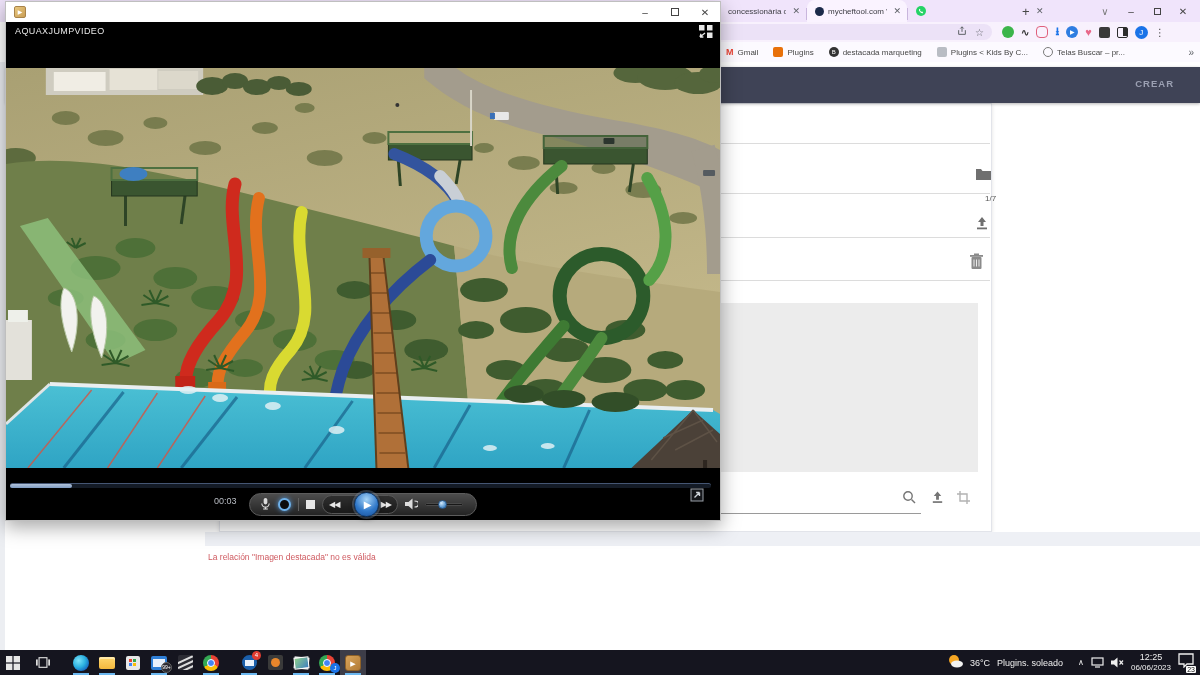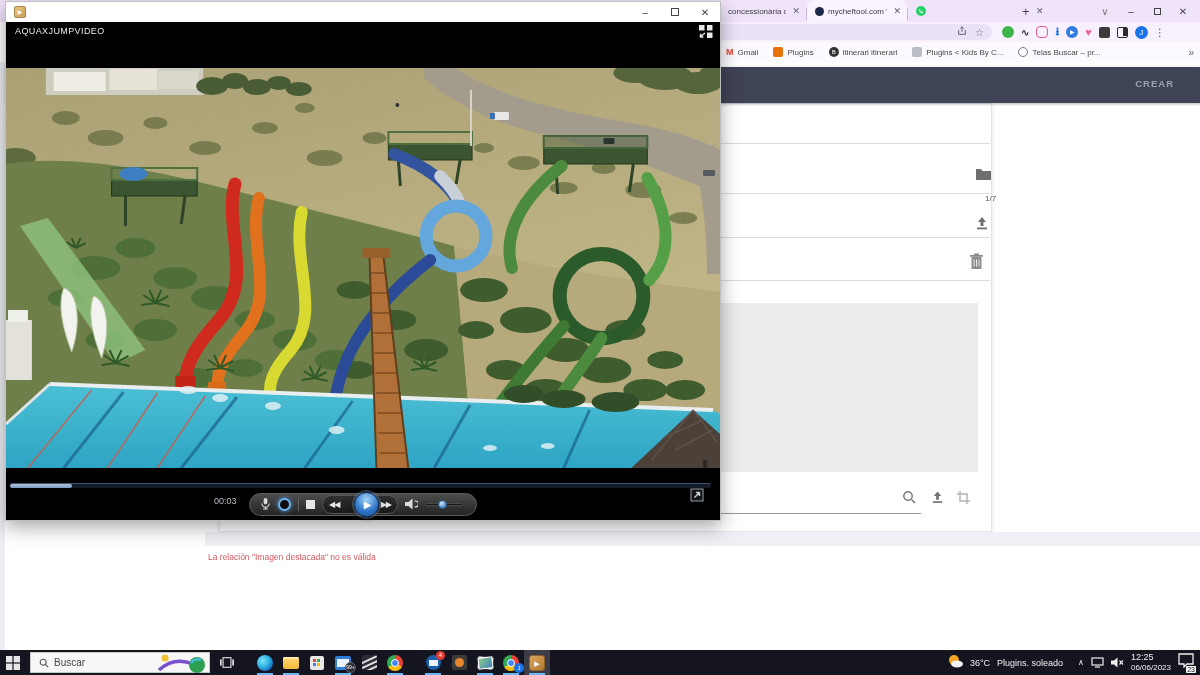--- a/index.html
+++ b/index.html
@@ -59,21 +59,21 @@
   .vol-thumb { position:absolute; left:12px; top:-4px; width:9px; height:9px; border-radius:50%; background:radial-gradient(circle at 35% 30%, #d6ebfb, #4a8cc9 70%); border:1px solid #2b5b8f; }
 
   
   .taskbar { left:0; top:650px; width:1200px; height:25px; background:#15151f; display:flex; align-items:center; z-index:40; }
   .tbicon { width:26px; height:25px; display:flex; align-items:center; justify-content:center; position:relative; }
   .runline { position:absolute; bottom:0; left:5px; width:16px; height:2px; background:#6cb8f0; }
   .searchbox { width:180px; height:21px; background:#f7f7f7; border:1px solid #c8c8c8; display:flex; align-items:center; margin-left:4px; position:relative; }
   .searchbox .ph { font-size:10px; color:#454545; margin-left:5px; }
   .badge { position:absolute; border-radius:50%; color:#fff; text-align:center; }
   .traytxt { color:#efefef; font-size:9px; }
-  .clock { color:#f0f0f0; font-size:8px; line-height:9.5px; text-align:left; }
+  .clock { color:#f0f0f0; font-size:8px; line-height:9.5px; text-align:center; }
 </style>
 </head>
 <body>
 
 <div class="screen">
 
   <div class="abs tabstrip">
     <div class="flex" style="position:absolute; left:720px; top:0; height:22px;">
       <div class="tab" style="width:86px;">
         <span class="title">concessionària de</span>
@@ -134,21 +134,21 @@
     <span class="bm">
       <span style="color:#ea4335;font-weight:bold;font-size:9px;">M</span>
       <span>Gmail</span>
     </span>
     <span class="bm">
       <span style="width:10px;height:10px;background:#e8710a;border-radius:2px;"></span>
       <span>Plugins</span>
     </span>
     <span class="bm">
       <span style="width:10px;height:10px;border-radius:50%;background:#333;color:#fff;font-size:6px;text-align:center;line-height:10px;">B</span>
-      <span>itinerari itinerari</span>
+      <span>destacada marqueting</span>
     </span>
     <span class="bm">
       <span style="width:10px;height:10px;background:#b9bdc4;border-radius:2px;"></span>
       <span>Plugins &lt; Kids By C...</span>
     </span>
     <span class="bm">
       <span style="width:10px;height:10px;border-radius:50%;border:1.5px solid #7a7a7a;"></span>
       <span>Telas Buscar – pr...</span>
     </span>
     <span style="position:absolute;right:6px;color:#5f6368;font-size:10px;">»</span>
@@ -482,33 +482,20 @@
 
   <div class="abs taskbar">
     <div class="tbicon">
       <svg width="14" height="14" viewBox="0 0 14 14">
           <rect x="0" y="0" width="6.4" height="6.4" fill="#e6e6e6"></rect>
           <rect x="7.6" y="0" width="6.4" height="6.4" fill="#e6e6e6"></rect>
           <rect x="0" y="7.6" width="6.4" height="6.4" fill="#e6e6e6"></rect>
           <rect x="7.6" y="7.6" width="6.4" height="6.4" fill="#e6e6e6"></rect>
         </svg>
     </div>
-    <div class="searchbox">
-      <svg width="10" height="10" viewBox="0 0 12 12" style="margin-left:8px;">
-          <circle cx="5" cy="5" r="3.6" fill="none" stroke="#555" stroke-width="1.3"></circle>
-          <line x1="8" y1="8" x2="11" y2="11" stroke="#555" stroke-width="1.3"></line>
-        </svg>
-      <span class="ph">Buscar</span>
-      <svg width="52" height="21" viewBox="0 0 52 21" style="position:absolute;right:0;top:0;">
-        <circle cx="8" cy="5" r="3.5" fill="#f4c430"></circle>
-        <path d="M2,17 C12,8 24,6 36,11" stroke="#7a4fd0" stroke-width="3.5" fill="none"></path>
-        <circle cx="40" cy="12" r="8" fill="#2e9e4f"></circle>
-        <path d="M34,10 a8,8 0 0 1 10,-3" stroke="#3fc1e0" stroke-width="2.5" fill="none"></path>
-      </svg>
-    </div>
     <div class="tbicon" style="margin-left:4px;">
       <svg width="14" height="13" viewBox="0 0 16 14">
           <rect x="3.5" y="1.5" width="9" height="11" fill="none" stroke="#ddd" stroke-width="1.3"></rect>
           <rect x="0" y="3.5" width="2" height="7" fill="#ddd"></rect>
           <rect x="14" y="3.5" width="2" height="7" fill="#ddd"></rect>
         </svg>
     </div>
 
     <div class="tbicon" style="margin-left:12px;">
       <span style="width:16px;height:16px;border-radius:50%;background:radial-gradient(circle at 35% 35%, #7ee3f9, #2bb1e0 45%, #1565c0 78%);"></span>

